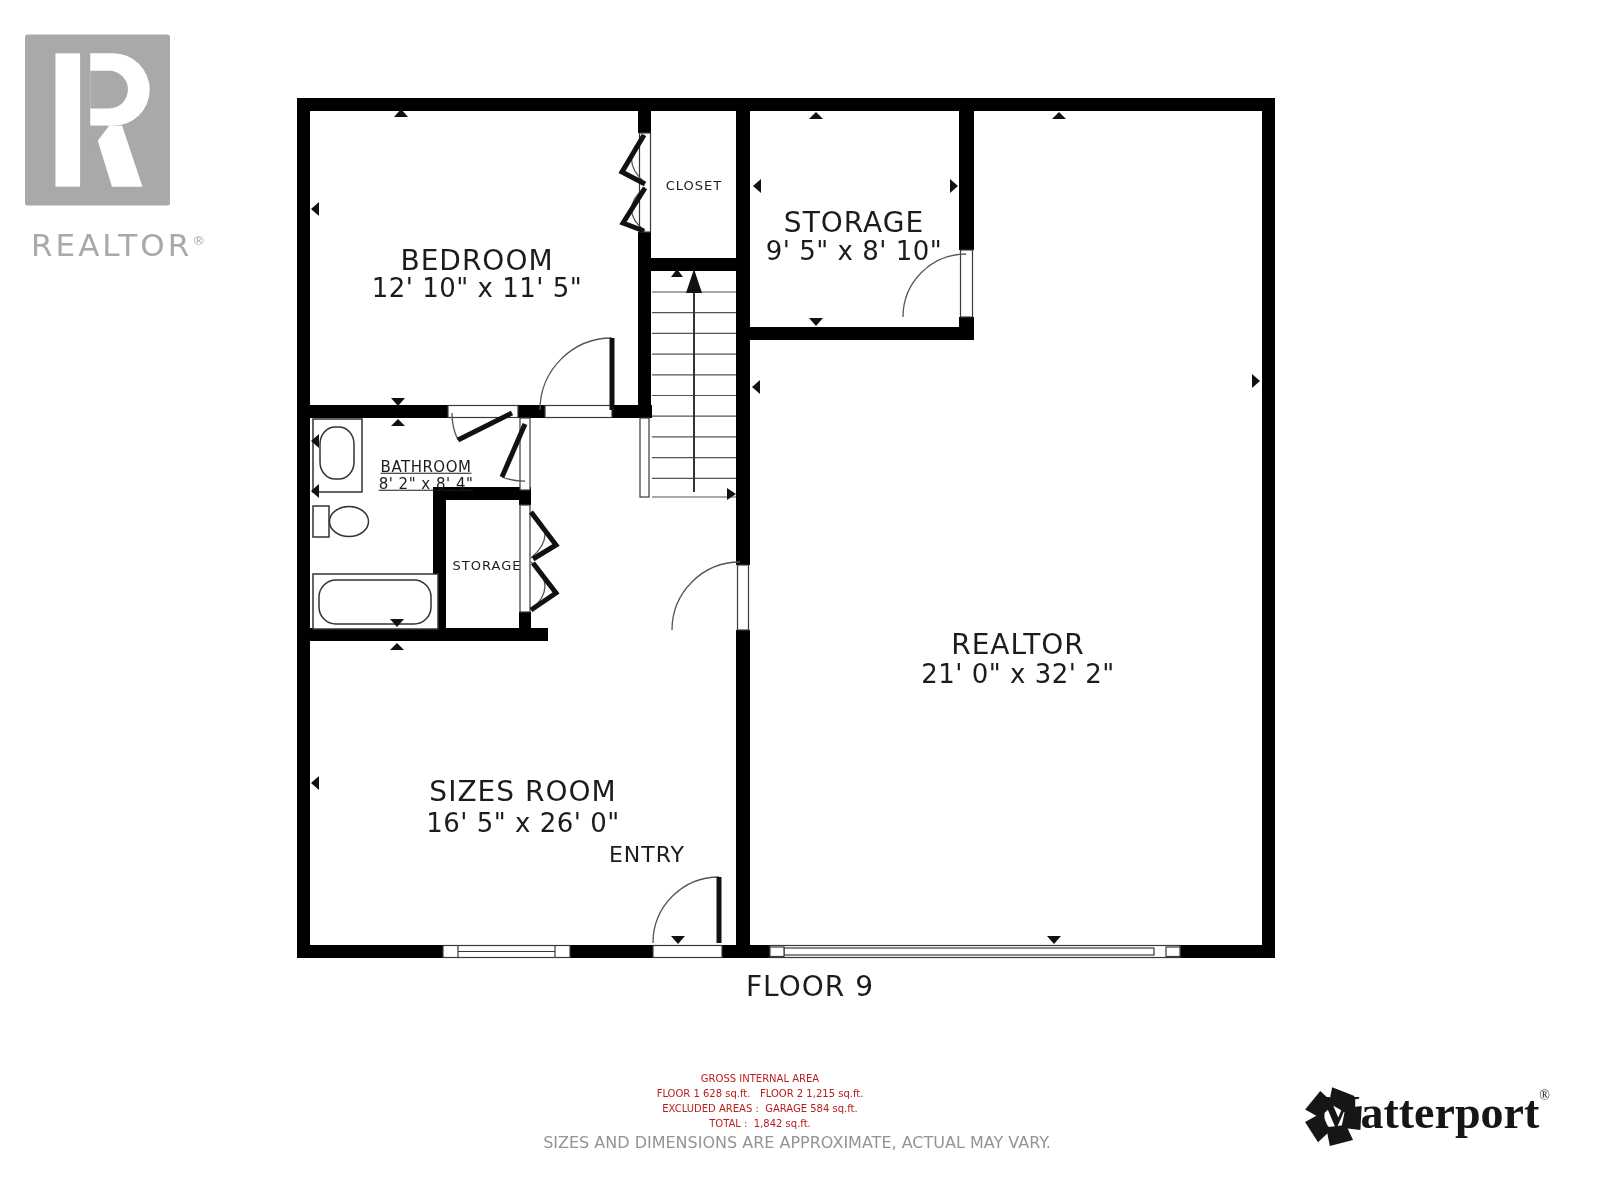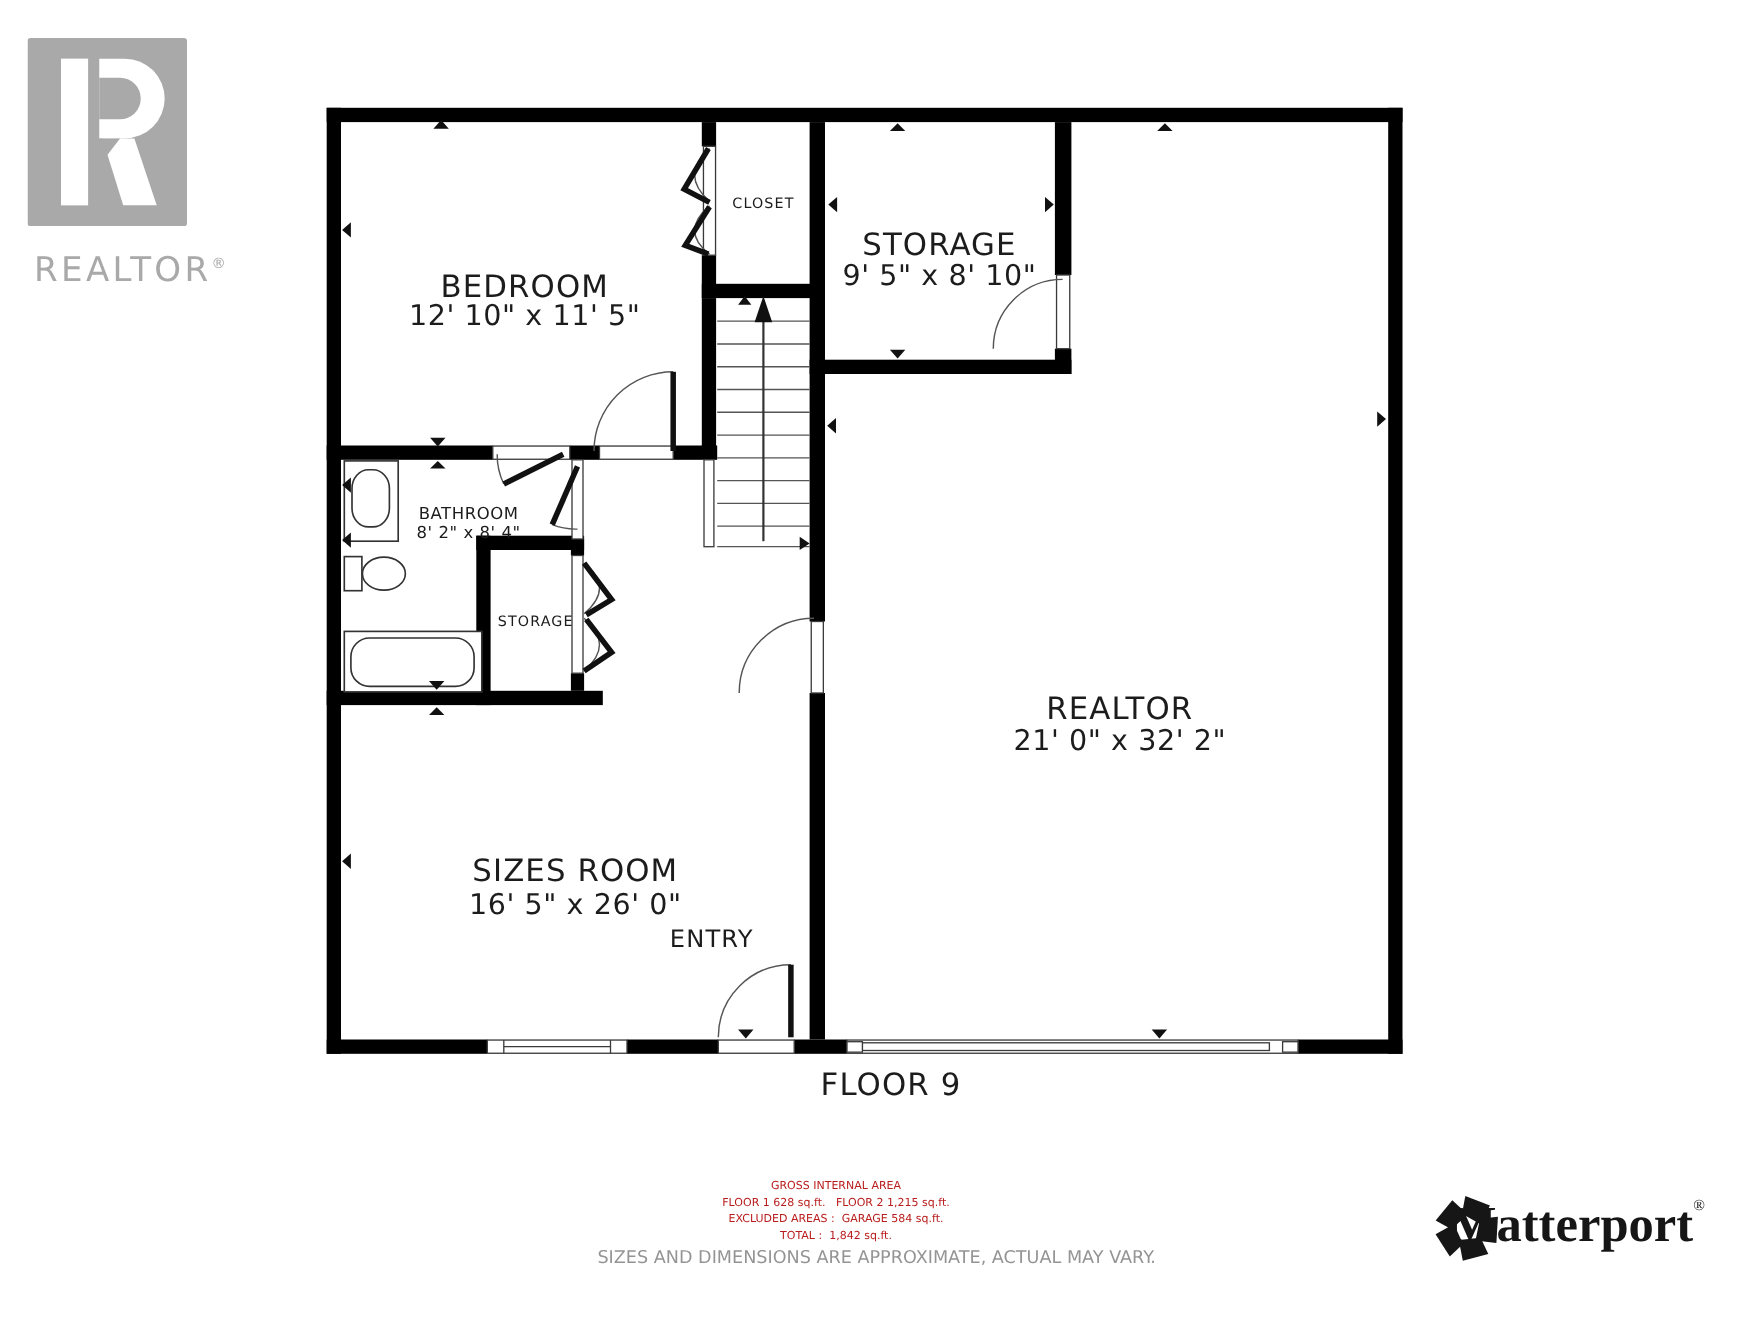--- a/index.html
+++ b/index.html
@@ -3,21 +3,21 @@
 <meta charset="utf-8">
 <style>
   html,body{margin:0;padding:0;background:#ffffff;}
   body{width:1600px;height:1200px;position:relative;overflow:hidden;
        font-family:"DejaVu Sans",sans-serif;}
   svg{position:absolute;left:0;top:0;}
   .lbl{position:absolute;transform:translate(-50%,-50%);white-space:pre;
        color:#1c1c1c;text-align:center;line-height:1.1;}
   .room-name{font-size:28px;letter-spacing:1px;}
   .room-dims{font-size:26px;letter-spacing:0.5px;}
-  .small-name{font-size:15px;letter-spacing:0.5px;}
+  .small-name{font-size:15px;letter-spacing:0.5px;text-decoration:underline;}
   .tiny-name{font-size:13px;letter-spacing:1px;}
   .entry-name{font-size:22px;letter-spacing:1px;}
   .floor-label{font-size:28px;letter-spacing:1px;}
   .info-block{position:absolute;left:760px;top:1071px;transform:translateX(-50%);
               text-align:center;color:#b91c1c;font-size:10px;line-height:15px;}
   .info-block div{white-space:pre;}
   .disclaimer{position:absolute;left:797px;top:1133px;transform:translateX(-50%);
               color:#949494;font-size:16px;white-space:pre;}
   .realtor-wrap{position:absolute;left:25px;top:33px;}
   .realtor-text{position:absolute;left:6px;top:178px;color:#a9a9a9;

